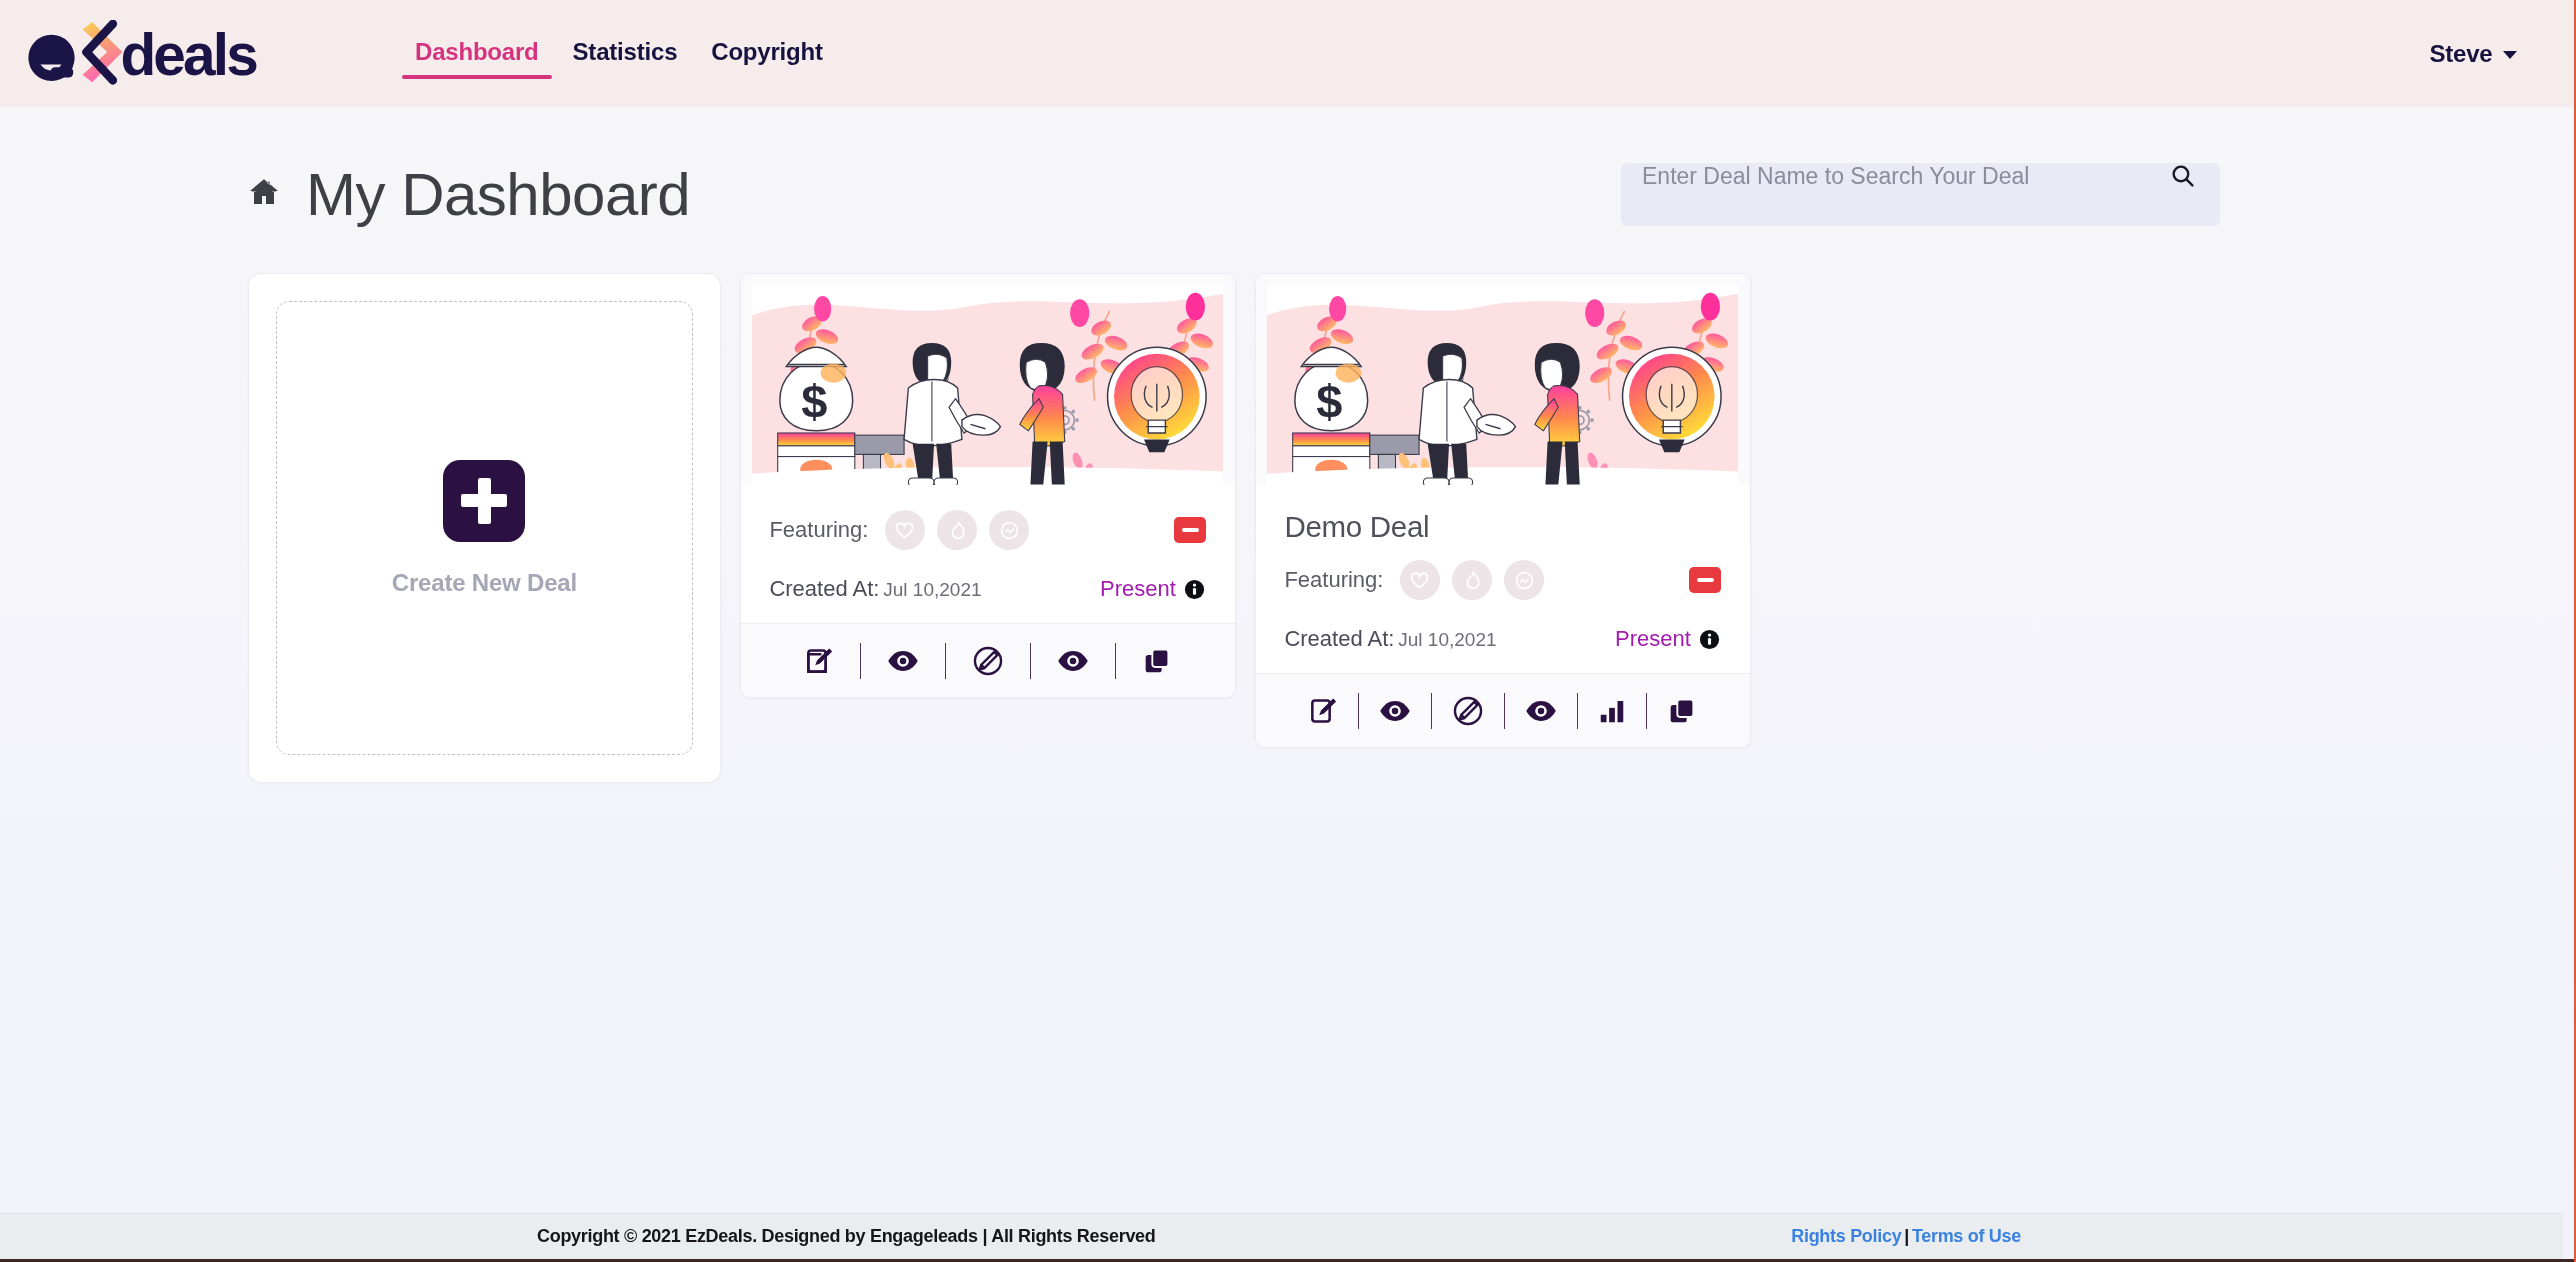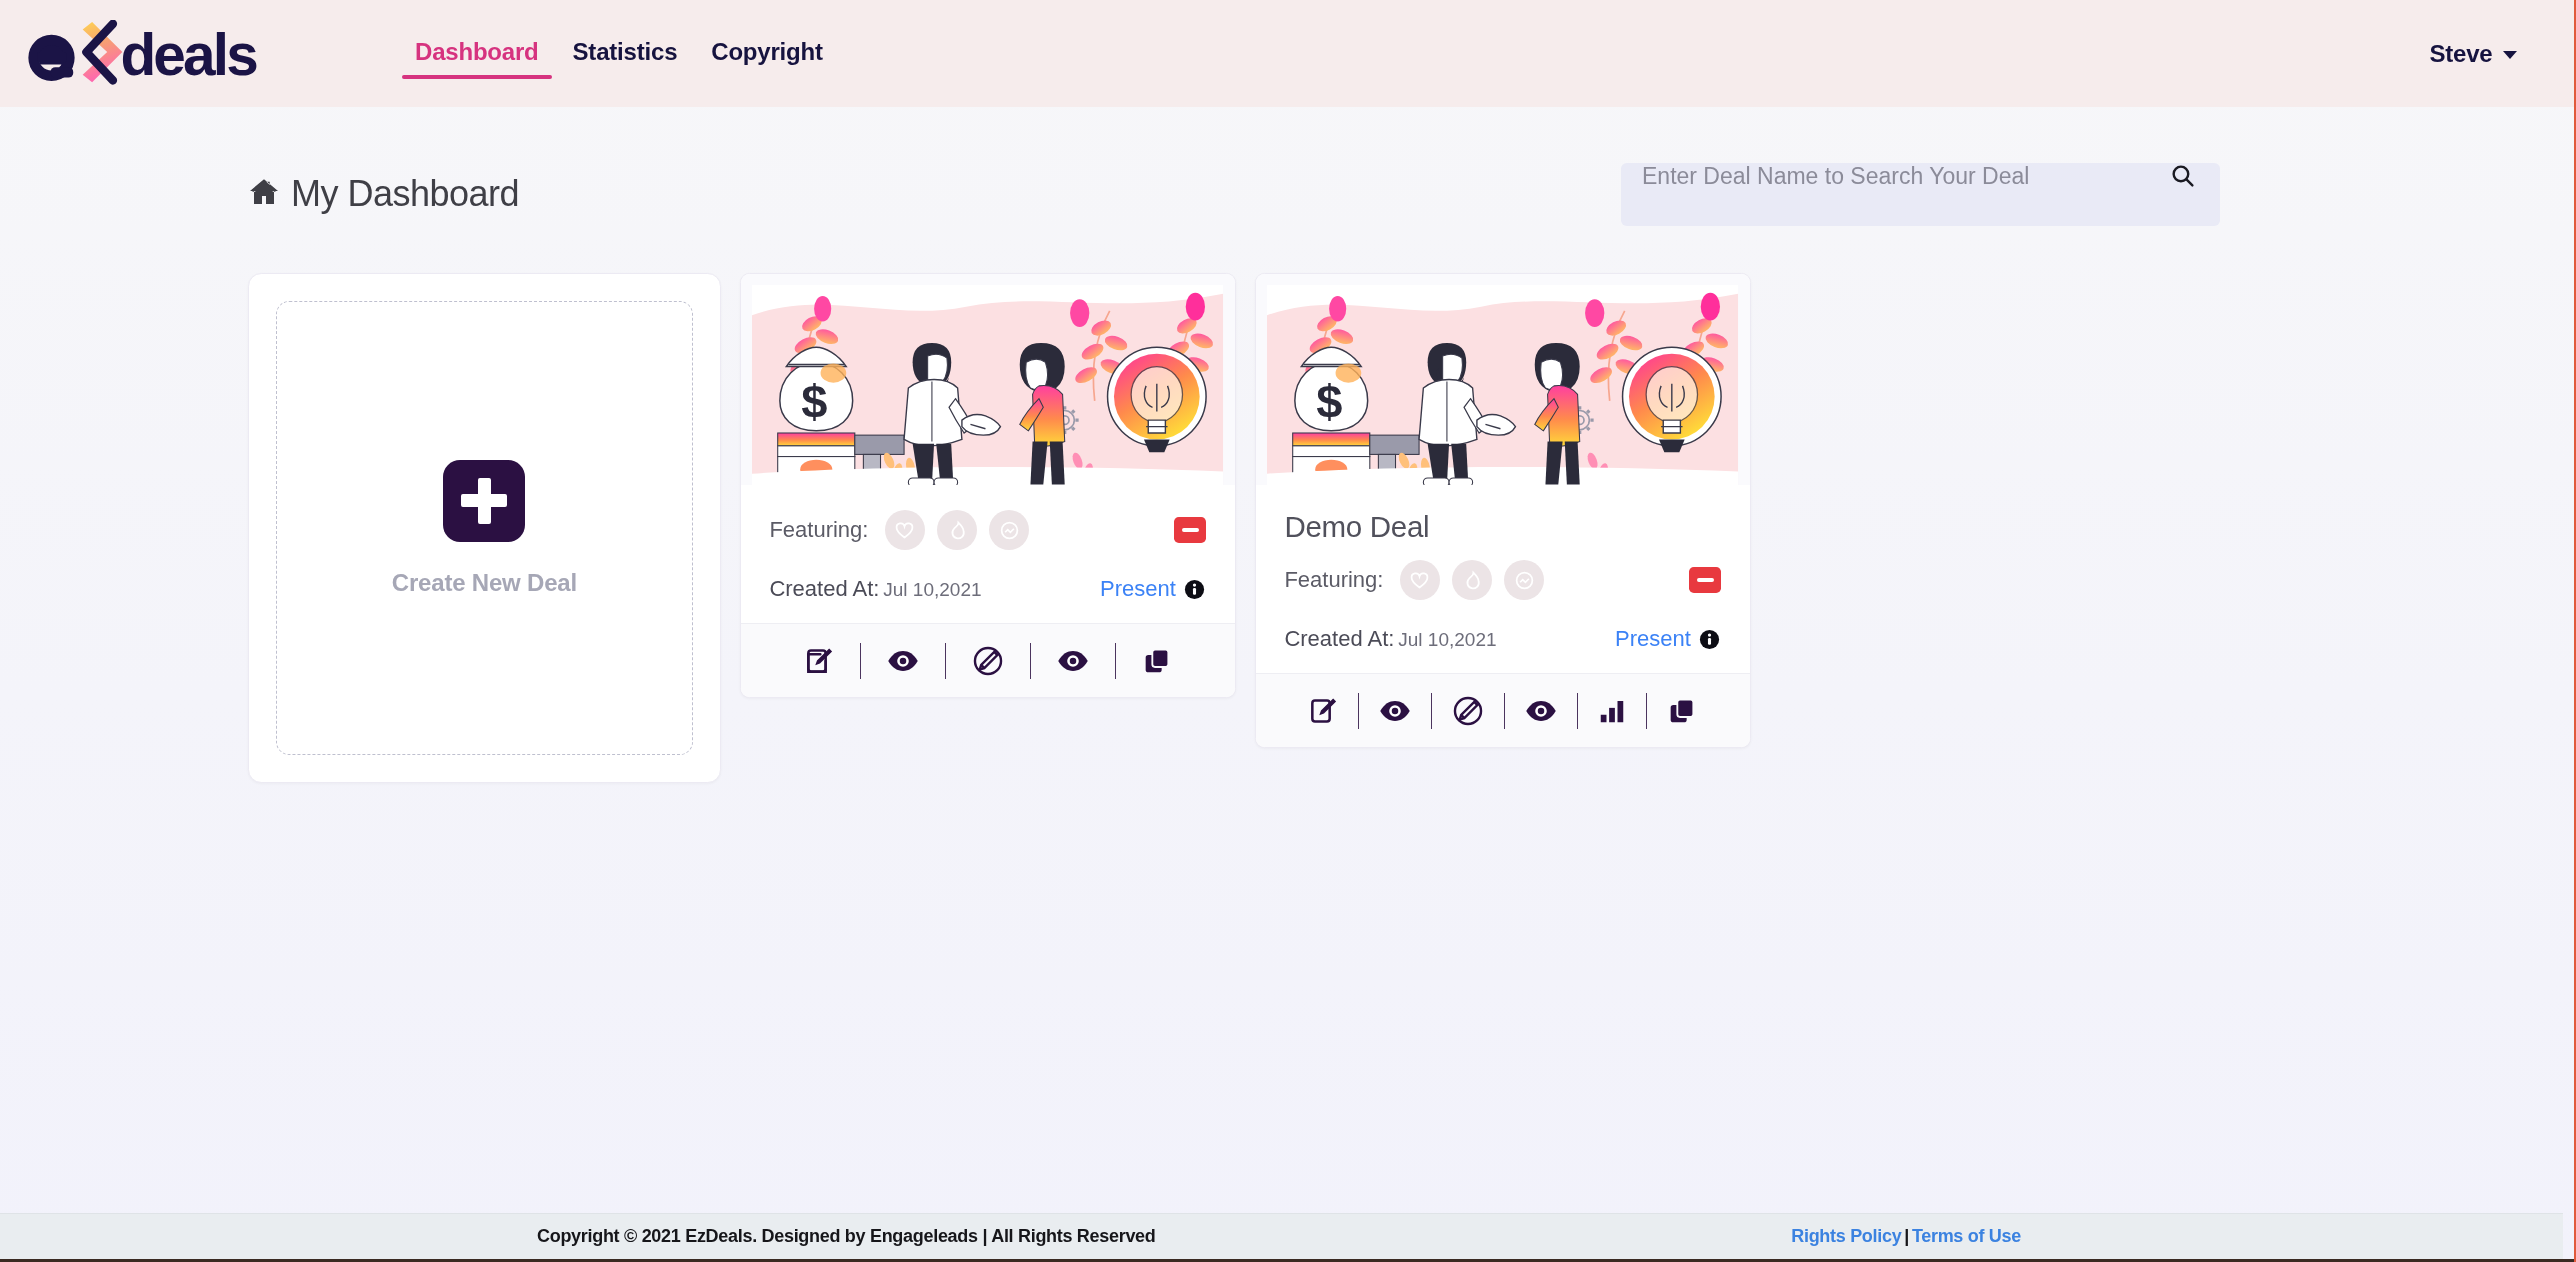--- a/index.html
+++ b/index.html
@@ -121,22 +121,22 @@
     align-items: center;
     justify-content: space-between;
     padding: 0 21px 0 0;
     margin-bottom: 38px;
     height: 82px;
   }
 
   .page-title {
     display: flex;
     align-items: center;
-    gap: 9px;
-    font-size: 36px;
+    gap: 24px;
+    font-size: 60px;
     font-weight: 400;
     color: #3f3f46;
     letter-spacing: -0.5px;
   }
   .home-icon { display:block; margin-bottom: 3.8px; }
 
   
   .search-box {
     width: 599px;
     height: 63px;
@@ -311,21 +311,21 @@
   .created-at .date {
     font-size: 19px;
     color: #6d6d7a;
     margin-left: 3.8px;
   }
   .present-wrap {
     display: flex;
     align-items: center;
     gap: 7.6px;
     font-size: 22px;
-    color: #3b82f6;
+    color: #a21caf;
   }
 
   .deal-actions {
     display: flex;
     align-items: center;
     justify-content: center;
     gap: 0;
     height: 74px;
     background: #fafafc;
     border-top: 1px solid #eeeef3;

